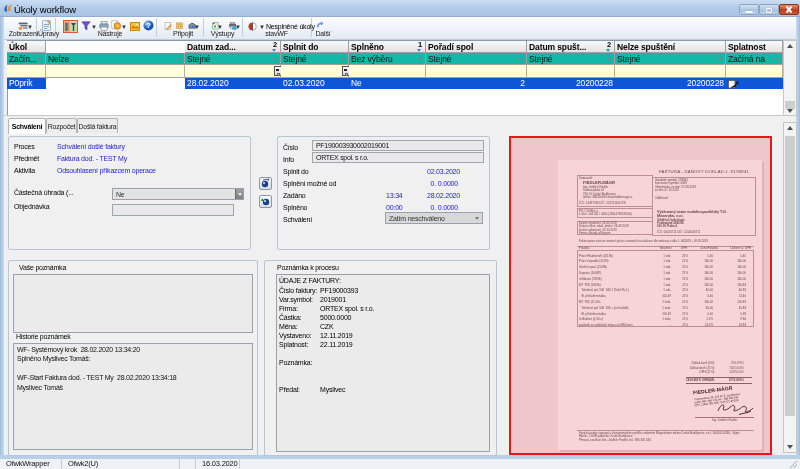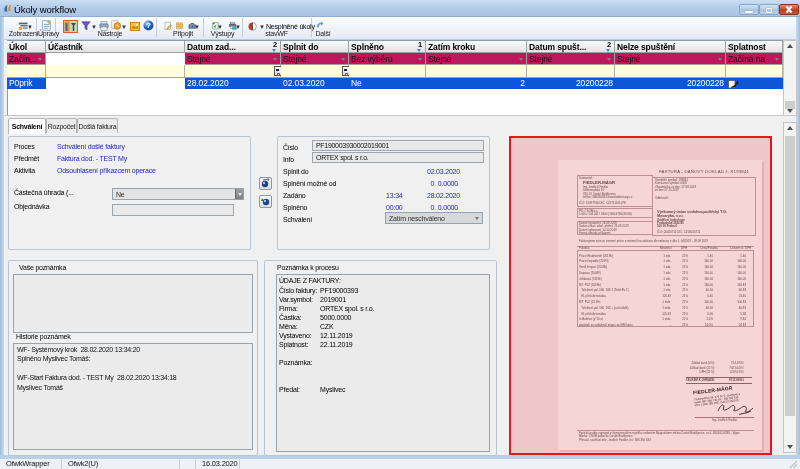--- a/index.html
+++ b/index.html
@@ -17,21 +17,21 @@
 #btn-close{left:779px;width:20px;background:linear-gradient(#e28a70 0%,#cc4f30 45%,#bc3a1e 55%,#c85838);border-color:#8e3520;}
 
 #toolbar{left:4px;top:17px;width:792px;height:23px;background:linear-gradient(#fcfdfe,#e3eaf3);border-bottom:1px solid #c0ccda;}
 .tsep{position:absolute;top:1px;width:1px;height:19px;background:#c3cedd;}
 .tlabel{position:absolute;top:13px;font-size:7px;letter-spacing:-0.2px;color:#1a1a1a;text-align:center;white-space:nowrap;}
 .ticon{position:absolute;top:3px;}
 .tarrow{position:absolute;top:7px;font-size:6px;color:#333;}
 
 #grid{left:7px;top:40px;width:776px;height:75px;background:#fff;border-top:1px solid #8a9ab0;border-left:1px solid #8a9ab0;}
 .hcell{position:absolute;top:0;height:12px;background:linear-gradient(#f9f9f9,#e3e3e3);border-right:1px solid #a0a0a0;border-bottom:1px solid #a0a0a0;font-weight:bold;font-size:8.5px;padding:0 1px 0 2px;line-height:12px;overflow:hidden;white-space:nowrap;}
-.fcell{position:absolute;top:12px;height:12px;background:#be185d;border-right:1px solid #a0a0a0;border-bottom:1px solid #a0a0a0;font-size:8.5px;line-height:12px;padding-left:2px;overflow:hidden;white-space:nowrap;color:#111;}
+.fcell{position:absolute;top:12px;height:12px;background:#14b8a6;border-right:1px solid #a0a0a0;border-bottom:1px solid #a0a0a0;font-size:8.5px;line-height:12px;padding-left:2px;overflow:hidden;white-space:nowrap;color:#111;}
 .dd{position:absolute;right:3px;top:4.5px;width:0;height:0;border:2.5px solid transparent;border-top:3.5px solid #808080;border-bottom:none;}
 .ycell{position:absolute;top:24px;height:13px;background:#ffffd9;border-right:1px solid #b0b0a0;border-bottom:1px solid #a0a0a0;}
 .dcell{position:absolute;top:37px;height:11px;background:#0e56d8;color:#fff;font-size:8.5px;line-height:11px;padding:0 2px;overflow:hidden;white-space:nowrap;}
 .sort{position:absolute;right:3px;top:0px;font-size:7.5px;font-weight:bold;line-height:8px;}
 .sort i{position:absolute;left:50%;margin-left:-2.5px;top:7.5px;width:0;height:0;border:2.5px solid transparent;border-top:3px solid #2090d0;}
 .calbtn{position:absolute;top:1px;width:8px;height:10px;background:linear-gradient(#fcfcfc,#d8d8d8);border:1px solid #555;}
 
 .sbar{background:#f3f3f3;border:1px solid #c5c5c5;}
 .sarrow{position:absolute;left:50%;margin-left:-3px;width:0;height:0;border:3px solid transparent;}
 .sup{border-bottom:4px solid #505050;border-top:none;}
@@ -182,29 +182,29 @@
  <span class="tarrow" style="left:255px;">▼</span>
  <span style="position:absolute;left:262px;top:6px;font-size:7px;letter-spacing:-0.2px;white-space:nowrap;">Nesplněné úkoly</span>
  <span class="ticon" style="left:312px;top:4px;"><svg style="transform:scale(0.75);transform-origin:0 0;" width="10" height="10">
         <path d="M1.5 8 C1.5 4 4.5 2.2 7.5 3 L6.8 1.2 L9.6 3.3 L6.8 5.4 L7.5 4.2 C5 3.6 3.2 5 3.2 8 Z" fill="#7aa4e4" stroke="#4a76c0" stroke-width="0.6"></path>
       </svg></span>
 
 </div>
 
 <div class="abs" id="grid">
  <div class="hcell" style="left:-1px;width:39px;">Úkol</div>
- <div class="hcell" style="left:38px;width:139px;">Účastník</div>
  <div class="hcell" style="left:177px;width:96px;">Datum zad...<span class="sort">2<i></i></span></div>
  <div class="hcell" style="left:273px;width:68px;">Splnit do</div>
  <div class="hcell" style="left:341px;width:77px;">Splněno<span class="sort">1<i></i></span></div>
- <div class="hcell" style="left:418px;width:101px;">Zatím kroku</div>
+ <div class="hcell" style="left:418px;width:101px;">Pořadí spol</div>
  <div class="hcell" style="left:519px;width:88px;">Datum spušt...<span class="sort">2<i></i></span></div>
  <div class="hcell" style="left:607px;width:111px;">Nelze spuštění</div>
  <div class="hcell" style="left:718px;width:57px;">Splatnost</div>
  <div class="fcell" style="left:-1px;width:39px;">Začín...<span class="dd"></span></div>
+ <div class="fcell" style="left:38px;width:139px;">Nelze<span class="dd"></span></div>
  <div class="fcell" style="left:177px;width:96px;">Stejné<span class="dd"></span></div>
  <div class="fcell" style="left:273px;width:68px;">Stejné<span class="dd"></span></div>
  <div class="fcell" style="left:341px;width:77px;">Bez výběru<span class="dd"></span></div>
  <div class="fcell" style="left:418px;width:101px;">Stejné<span class="dd"></span></div>
  <div class="fcell" style="left:519px;width:88px;">Stejné<span class="dd"></span></div>
  <div class="fcell" style="left:607px;width:111px;">Stejné<span class="dd"></span></div>
  <div class="fcell" style="left:718px;width:57px;">Začíná na<span class="dd"></span></div>
  <div class="ycell" style="left:-1px;width:39px;"></div>
  <div class="ycell" style="left:38px;width:139px;"></div>
  <div class="ycell" style="left:177px;width:96px;">

